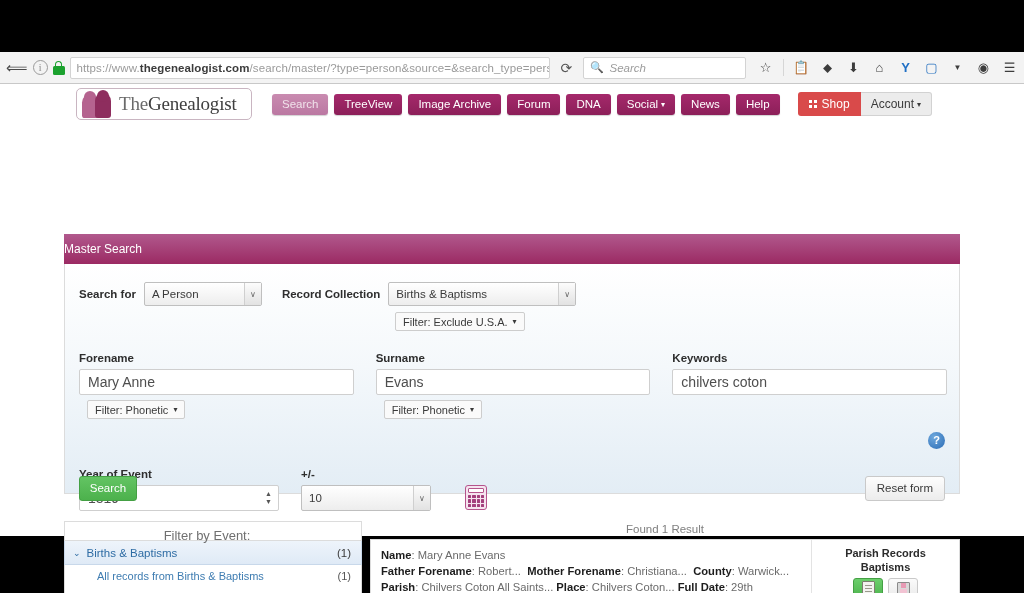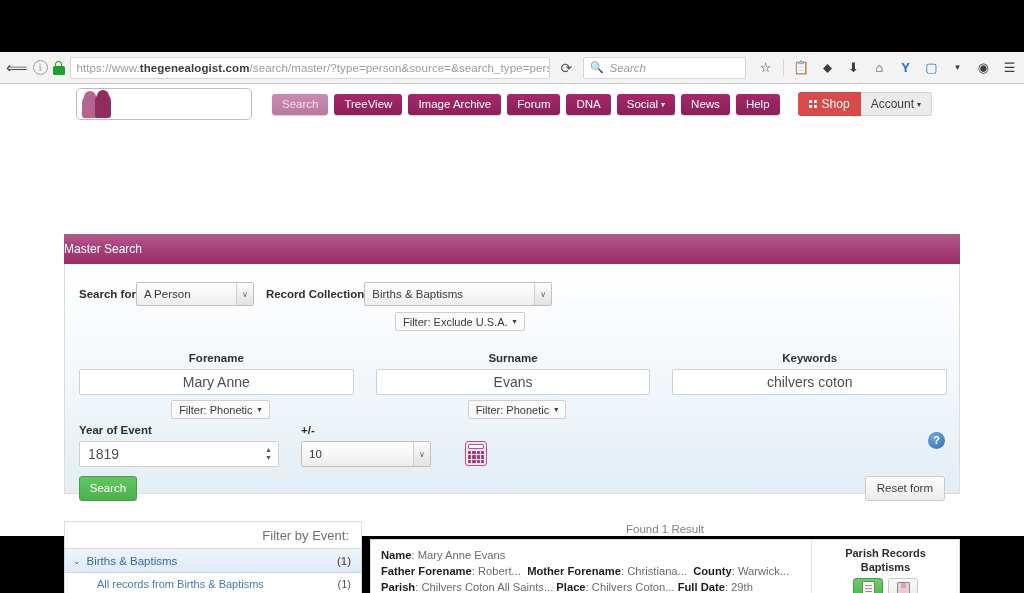--- a/index.html
+++ b/index.html
@@ -95,21 +95,21 @@
   .ms-panel { position: absolute; left: 64px; top: 150px; width: 896px; height: 260px; }
   .ms-title {
     height: 30px; background: linear-gradient(to bottom, #b1598d 0%, #9b2a63 100%);
     color: #fff; font-size: 12px; line-height: 30px;
   }
   .ms-body {
     height: 230px; background: linear-gradient(to bottom, #ffffff 0%, #f4f8fb 45%, #e3edf5 100%);
     border: 1px solid #dcdcdc; border-top: none; position: relative;
   }
   .lbl { font-size: 11.5px; font-weight: 700; color: #2e2e2e; }
-  .row1 { position: absolute; left: 14px; top: 18px; display: flex; align-items: center; }
+  .row1 { position: absolute; left: 14px; top: 18px; display: flex; align-items: center; gap: 8px; }
   .sel {
     background: linear-gradient(to bottom,#ffffff 0%, #ededed 100%);
     border: 1px solid #bfbfbf; border-radius: 2px; height: 24px;
     font-size: 11.5px; color: #3a3a3a; display: flex; align-items: center;
     padding-left: 7px; position: relative;
   }
   .sel .arrow {
     position: absolute; right: 0; top: 0; bottom: 0; width: 17px;
     border-left: 1px solid #cfcfcf; background: linear-gradient(to bottom,#fcfcfc,#e2e2e2);
     display: flex; align-items: center; justify-content: center; font-size: 8px; color: #666;
@@ -118,30 +118,30 @@
   .sel-coll { width: 188px; }
   .filter-pill {
     display: inline-flex; align-items: center; height: 19px; padding: 0 7px;
     background: #fafafa; border: 1px solid #cdcdcd; border-radius: 2px;
     font-size: 11px; color: #3a3a3a;
   }
   .filter-pill .caret { font-size: 8px; margin-left: 5px; }
   .pill-coll { position: absolute; left: 330px; top: 48px; }
 
   .fields { position: absolute; left: 14px; top: 88px; width: 868px; display: flex; gap: 22px; }
-  .field { width: 275px; text-align: center; }
+  .field { width: 275px; }
   .field .lbl { display: block; margin-bottom: 5px; }
   .txt {
     width: 100%; height: 26px; background: #fff; border: 1px solid #cfcfcf; border-radius: 2px;
     font-size: 14px; color: #4e4e4e; padding: 0 8px; line-height: 24px;
   }
   .field .filter-pill { margin-top: 5px; margin-left: 8px; }
 
   .row3 { position: absolute; left: 14px; top: 160px; display: flex; align-items: flex-end; gap: 22px; }
-  .yoe { width: 200px; }
+  .yoe { width: 200px; margin-top: 44px; }
   .yoe .lbl { display: block; margin-bottom: 5px; }
   .spin-wrap { position: relative; }
   .spin {
     position: absolute; right: 5px; top: 5px; width: 11px; height: 15px;
     display: flex; flex-direction: column; justify-content: space-between;
     color: #555; font-size: 7px; align-items: center; line-height: 7px;
   }
   .pm { width: 130px; }
   .pm .lbl { display: block; margin-bottom: 5px; }
   .sel-pm { width: 130px; height: 26px; }
@@ -168,22 +168,22 @@
   }
   .reset-btn {
     height: 25px; padding: 0 11px; background: linear-gradient(to bottom,#fdfdfd,#ececec);
     border: 1px solid #c9c9c9; border-radius: 3px; color: #3a3a3a; font-size: 11.5px; line-height: 23px;
   }
 
   
   .results { position: absolute; left: 64px; top: 437px; width: 896px; height: 100px; }
   .rs-left { position: absolute; left: 0; top: 0; width: 298px; }
   .fbe-head {
-    height: 28px; border: 1px solid #dcdcdc; background: #fff;
-    text-align: right; padding-right: 12px; font-size: 13px; color: #707070; line-height: 27px;
+    height: 20px; border: 1px solid #dcdcdc; background: #fff;
+    text-align: center; padding-right: 12px; font-size: 13px; color: #707070; line-height: 27px;
   }
   .fbe-item {
     height: 24px; border: 1px solid #c8d8ea; border-top: none;
     background: linear-gradient(to bottom,#eef4fb,#dfeaf6);
     display: flex; align-items: center; padding: 0 10px 0 8px;
     font-size: 11.5px; color: #2e6ca4;
   }
   .fbe-item .chev { font-size: 9px; margin-right: 6px; }
   .fbe-item .cnt { margin-left: auto; color: #3a3a3a; }
   .fbe-sub {
@@ -256,20 +256,21 @@
   <div class="page">
 
     <div class="site-header">
       <div class="logo-box">
         <div class="logo-fig">
           <span class="f1"></span>
             <span class="f1h"></span>
             <span class="f2"></span>
             <span class="f2h"></span>
         </div>
+        <div class="logo-text"><span class="the">The</span><span class="gen">Genealogist</span></div>
       </div>
 
       <div class="topnav">
         <div class="nav-btn active"><span>Search</span></div>
         <div class="nav-btn"><span>TreeView</span></div>
         <div class="nav-btn"><span>Image Archive</span></div>
         <div class="nav-btn"><span>Forum</span></div>
         <div class="nav-btn"><span>DNA</span></div>
         <div class="nav-btn"><span>Social</span><span class="caret">▾</span></div>
         <div class="nav-btn"><span>News</span></div>

